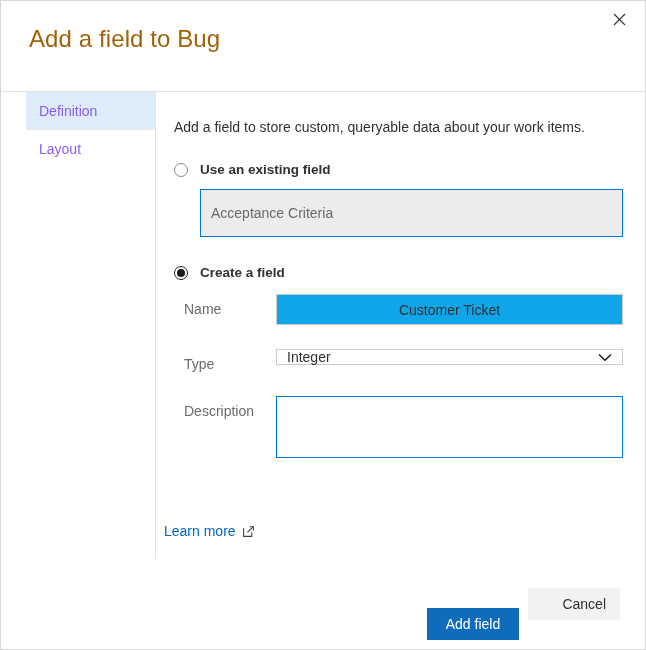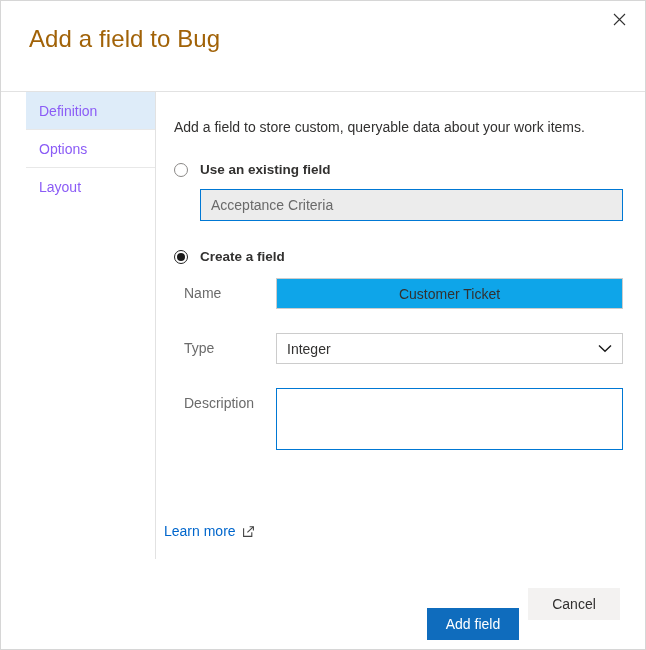--- a/index.html
+++ b/index.html
@@ -133,21 +133,21 @@
   .radio-label {
     font-size: 13.5px;
     font-weight: bold;
     color: #323130;
   }
 
   
   .existing-combo {
     margin-left: 26px;
     margin-bottom: 28px;
-    height: 32px;
+    height: 48px;
     background: #ececec;
     border: 1px solid #0078d4;
     display: flex;
     align-items: center;
     padding: 0 10px;
     font-size: 14px;
     color: #6a6a6a;
     cursor: default;
   }
 
@@ -175,21 +175,21 @@
     background: #0ea5e9;
     font-family: "Liberation Sans", sans-serif;
     font-size: 14px;
     color: #323130;
     padding: 0 10px;
     outline: none;
     text-align: center;
   }
   .select-input {
     flex: 1;
-    height: 31px;
+    height: 16px;
     border: 1px solid #cccccc;
     background: #ffffff;
     font-size: 14px;
     color: #323130;
     padding: 0 10px;
     display: flex;
     align-items: center;
     justify-content: space-between;
     cursor: pointer;
     position: relative;
@@ -246,20 +246,21 @@
   }
   .btn-primary {
     background: #0f6cbd;
     color: #ffffff;
     margin-right: 9px;
     margin-top: 40px;
   }
   .btn-secondary {
     background: #f3f2f1;
     color: #323130;
+    text-align: right;
   }
 </style>
 </head>
 <body>
 
 <div class="dialog">
 
   <div class="dialog-header">
     <div class="dialog-title">Add a field to Bug</div>
     <button class="close-button">
@@ -267,23 +268,20 @@
         <path d="M1 1 L12 12 M12 1 L1 12" stroke="#333" stroke-width="1.1" fill="none"></path>
       </svg>
     </button>
   </div>
 
   <div class="dialog-body">
 
     <div class="pivot-nav">
       <div class="pivot-item selected">
         <span>Definition</span>
-      </div>
-      <div class="pivot-item">
-        <span>Options</span>
       </div>
       <div class="pivot-item">
         <span>Layout</span>
       </div>
     </div>
 
     <div class="pivot-content">
 
       <p class="intro-text">Add a field to store custom, queryable data about your work items.</p>
 

